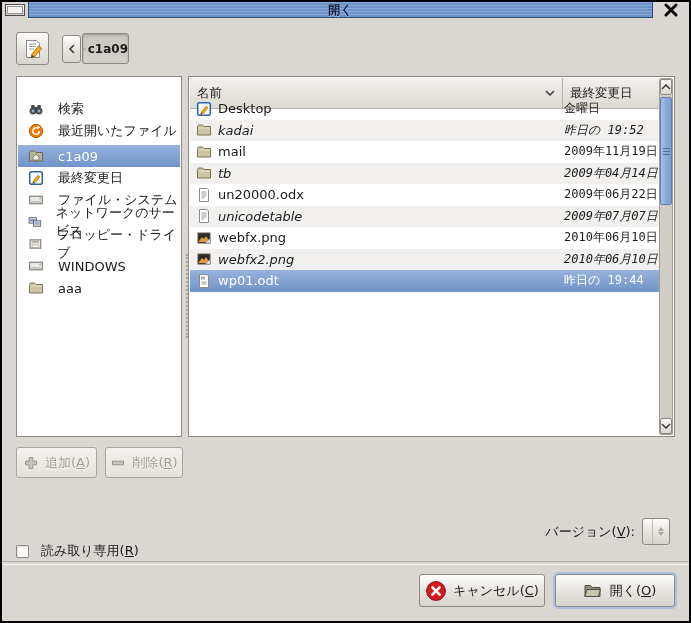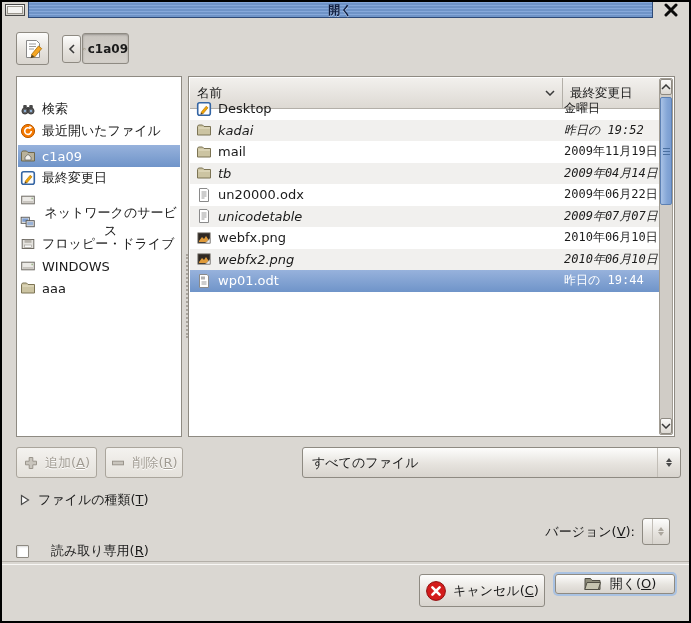--- a/index.html
+++ b/index.html
@@ -25,21 +25,21 @@
   .tool-btn{box-sizing:border-box;border:1px solid #8e8a82;border-radius:3px;
     background:linear-gradient(#fdfdfc,#e6e3de 55%,#d9d5cf);display:flex;align-items:center;justify-content:center;gap:2px;}
   .tool-btn.pressed{background:linear-gradient(#c9c5bf,#d4d0ca);box-shadow:inset 0 1px 2px rgba(0,0,0,.25);}
   .loc-label{font-size:12px;font-weight:bold;}
 
   
   .pane{box-sizing:border-box;border:1px solid #8e8a82;background:#fff;}
   .pane-header{height:21px;box-sizing:border-box;border-bottom:1px solid #b3afa8;
     background:linear-gradient(#f2f0ed,#ddd9d3);display:flex;align-items:center;padding:0 6px;font-size:12.5px;}
   .side-list{position:absolute;left:1px;right:1px;top:21px;bottom:1px;overflow:hidden;background:#fff;}
-  .side-item{height:22px;display:flex;align-items:center;gap:6px;padding-left:2px;font-size:13px;text-align:center;}
+  .side-item{height:22px;display:flex;align-items:center;gap:14px;padding-left:10px;font-size:13px;}
   .side-item.gap{margin-top:3px;}
   .side-item.selected{background:linear-gradient(#97b2dc,#6f94c9);color:#fff;}
 
   .col-headers{position:absolute;left:1px;top:1px;right:15px;height:20px;display:flex;}
   .col-h{box-sizing:border-box;height:20px;background:linear-gradient(#f2f0ed,#ddd9d3);
     border-right:1px solid #b3afa8;border-bottom:1px solid #b3afa8;display:flex;align-items:center;padding:15px 7px;font-size:12.5px;}
   .col-h.name{flex:1;justify-content:space-between;}
   .col-h.date{width:96px;border-right:none;}
   .rows{position:absolute;left:1px;top:21px;right:15px;bottom:1px;overflow:hidden;}
   .frow{height:21.5px;display:flex;align-items:center;position:relative;}
@@ -243,20 +243,21 @@
       <div class="side-item">
         <svg width="16" height="16">
             <use href="#i-desktop"></use>
           </svg>
         <span>最終変更日</span>
       </div>
       <div class="side-item">
         <svg width="16" height="16">
             <use href="#i-drive"></use>
           </svg>
+        <span>ファイル・システム</span>
       </div>
       <div class="side-item">
         <svg width="16" height="16">
             <use href="#i-network"></use>
           </svg>
         <span>ネットワークのサービス</span>
       </div>
       <div class="side-item">
         <svg width="16" height="16">
             <use href="#i-floppy"></use>
@@ -382,59 +383,46 @@
       </svg>
     <span><span>追加(</span><span class="mn">A</span><span>)</span></span>
   </div>
   <div class="btn disabled abs" style="left:103px;top:445px;width:78px;height:31px;">
     <svg width="16" height="16">
         <use href="#i-minus"></use>
       </svg>
     <span><span>削除(</span><span class="mn">R</span><span>)</span></span>
   </div>
 
-  <div class="combo abs" style="left:300px;top:445px;width:379px;height:31px;">
-    <span class="val">すべてのファイル</span>
-    <span class="arrows">
-        <span class="tri-up"></span>
-        <span class="tri-down"></span>
-      </span>
-  </div>
-
-  <div class="abs" style="left:18px;top:489px;display:flex;align-items:center;gap:8px;">
-    <svg width="10" height="12">
-        <use href="#i-expander"></use>
-      </svg>
-    <span class="label13"><span>ファイルの種類(</span><span class="mn">T</span><span>)</span></span>
-  </div>
+
 
   <div class="abs" style="right:19px;top:516px;display:flex;align-items:center;gap:7px;">
     <span class="label13"><span>バージョン(</span><span class="mn">V</span><span>):</span></span>
     <div class="combo disabled" style="width:28px;height:27px;">
       <span class="val" style="padding-left:4px;"></span>
       <span class="arrows" style="width:16px;">
           <span class="tri-up"></span>
           <span class="tri-down"></span>
         </span>
     </div>
   </div>
 
-  <div class="abs" style="left:14px;top:540px;display:flex;align-items:center;gap:22px;">
+  <div class="abs" style="left:14px;top:540px;display:flex;align-items:center;gap:12px;">
     <div class="checkbox"></div>
     <span class="label13"><span>読み取り専用(</span><span class="mn">R</span><span>)</span></span>
   </div>
 
   <div class="hsep"></div>
 
   <div class="btn abs" style="left:417px;top:572px;width:126px;height:33px;">
     <svg width="22" height="22">
         <use href="#i-cancel"></use>
       </svg>
     <span><span>キャンセル(</span><span class="mn">C</span><span>)</span></span>
   </div>
-  <div class="btn default abs" style="left:553px;top:572px;width:120px;height:20px;padding-left:8px;">
+  <div class="btn default abs" style="left:553px;top:572px;width:120px;height:33px;padding-left:8px;">
     <svg width="22" height="22">
         <use href="#i-openfolder"></use>
       </svg>
     <span><span>開く(</span><span class="mn">O</span><span>)</span></span>
   </div>
 
 </div>
 
 </body></html>

